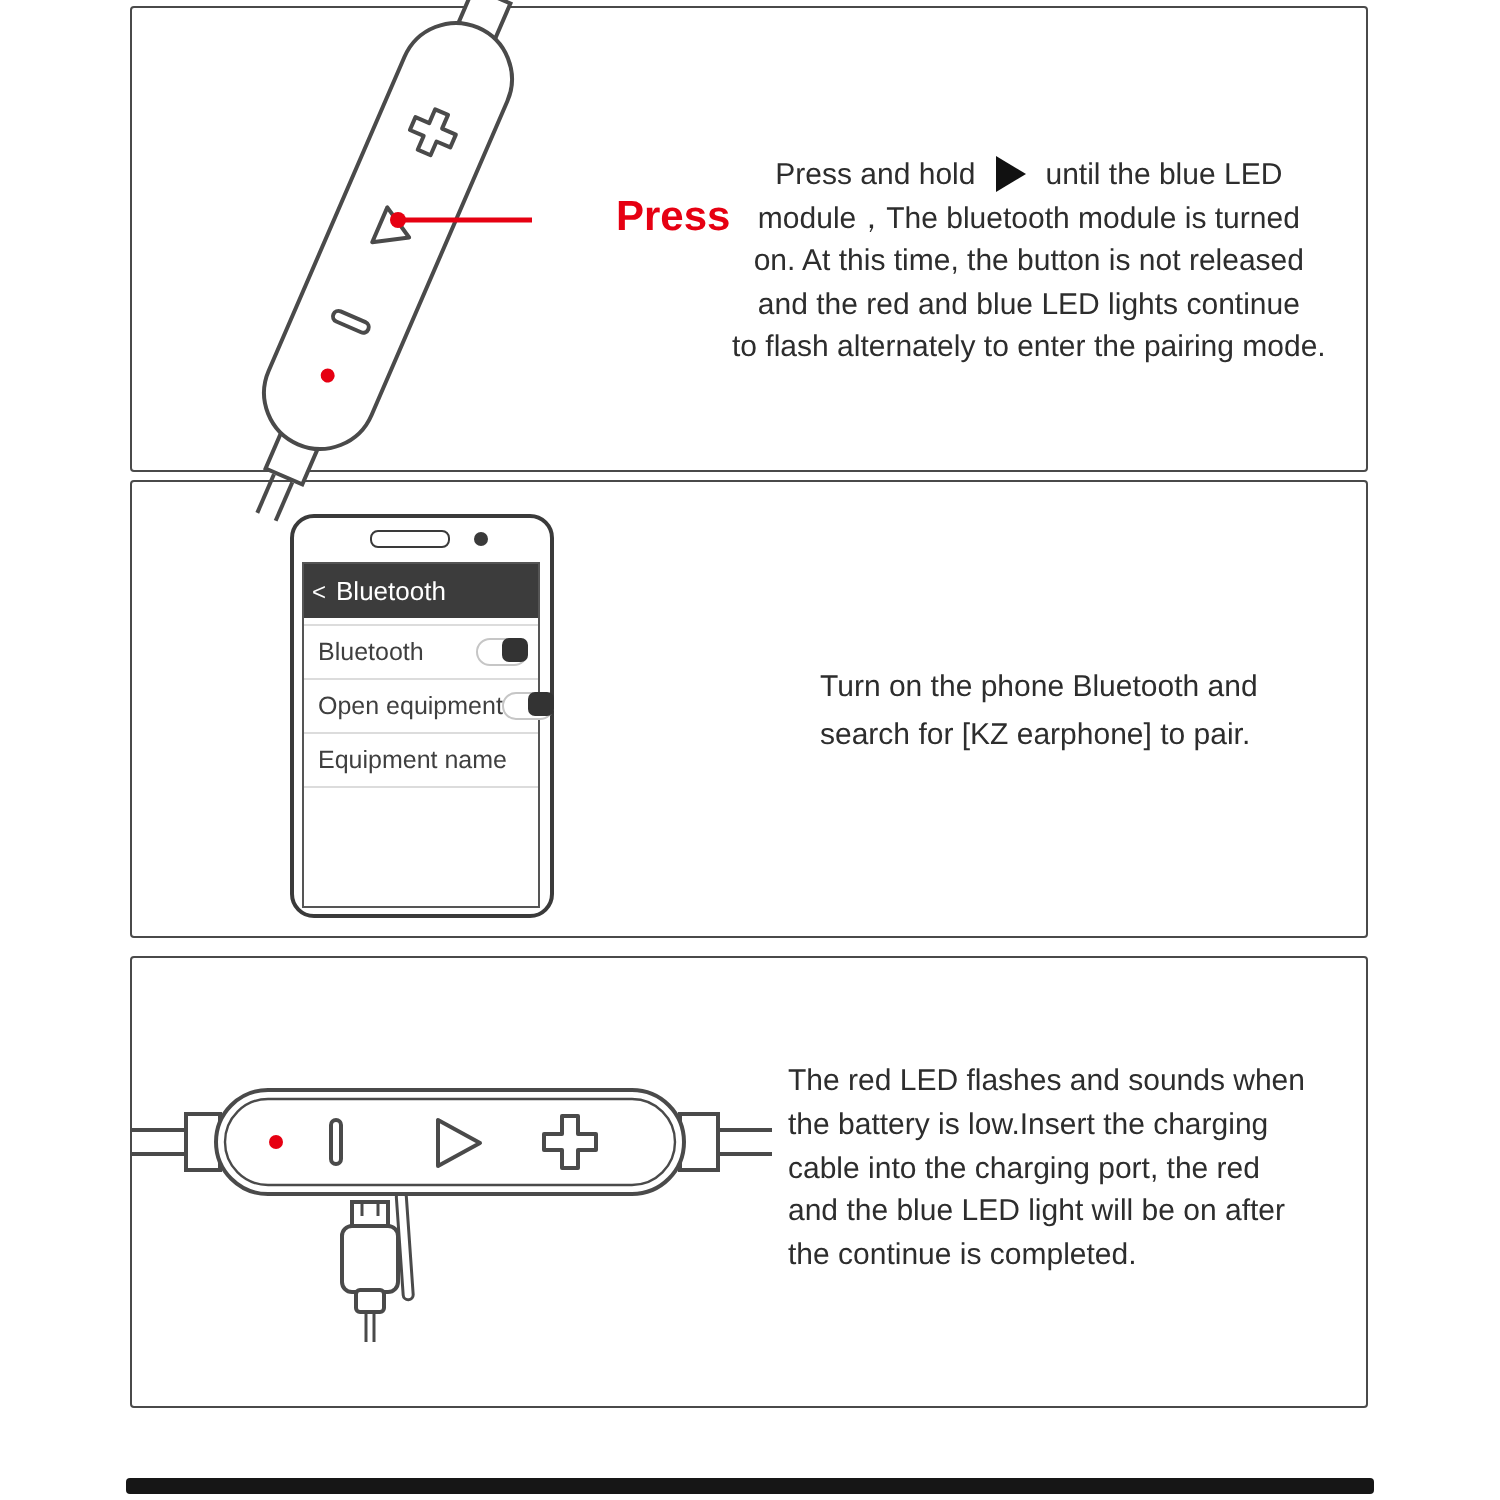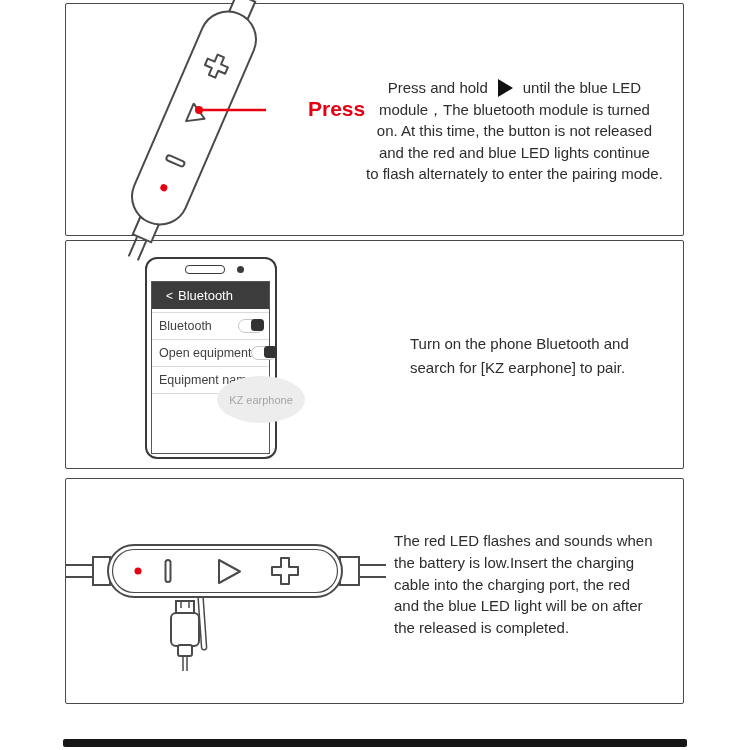--- a/index.html
+++ b/index.html
@@ -18,21 +18,21 @@
   .play-glyph{display:inline-block;width:0;height:0;border-left:15px solid #111;
               border-top:9.5px solid transparent;border-bottom:9.5px solid transparent;
               margin:0 10px;vertical-align:middle;position:relative;top:-1px;}
   #press-label{position:absolute;left:272px;top:97px;color:#e60012;font-weight:bold;font-size:21px;margin-left:36px;}
   
   #phone{position:absolute;left:145px;top:257px;width:128px;height:198px;
          border:2.5px solid #3a3a3a;border-radius:12px;background:#fff;}
   #speaker{position:absolute;left:38px;top:6px;width:38px;height:7px;border:1.5px solid #3a3a3a;border-radius:4px;}
   #camera{position:absolute;left:90px;top:7px;width:7px;height:7px;border-radius:50%;background:#3a3a3a;}
   #screen{position:absolute;left:4px;top:22px;width:117px;height:171px;border:1px solid #555;}
-  #scr-header{height:27px;background:#3c3c3c;color:#ffffff;font-size:13px;line-height:27px;padding-left:14px;}
+  #scr-header{height:27px;background:#3c3c3c;color:#ffffff;font-size:13px;line-height:27px;padding-left:4px;}
   #scr-header .chev{margin-right:5px;font-size:12px;}
   .rows{margin-top:3px;border-top:1px solid #dcdcdc;}
   .prow{height:26px;border-bottom:1px solid #dcdcdc;display:flex;align-items:center;
         font-size:12.5px;color:#3f3f3f;padding:0 5px 0 7px;}
   .prow .lbl{flex:1;white-space:nowrap;}
   .toggle{position:relative;width:24px;height:12px;border:1.5px solid #c6c6c6;border-radius:7px;background:#fff;flex:none;}
   .toggle .knob{position:absolute;right:-1px;top:-1px;width:13px;height:12px;background:#333;border-radius:3.5px;}
   #bubble{position:absolute;left:217px;top:376px;width:88px;height:47px;border-radius:50%;
           background:#ededed;display:flex;align-items:center;justify-content:center;
           font-size:11px;color:#a5a5a5;z-index:6;}
@@ -139,29 +139,28 @@
           <span class="toggle">
               <span class="knob"></span>
             </span>
         </div>
         <div class="prow">
           <span class="lbl">Equipment name</span>
         </div>
       </div>
     </div>
   </div>
-  <div id="bubble">KZ earphone</div>
 
   <div class="txt" id="p2txt">
     <div class="ln">Turn on the phone Bluetooth and</div>
     <div class="ln">search for [KZ earphone] to pair.</div>
   </div>
 
   <div class="txt" id="p3txt">
     <div class="ln">The red LED flashes and sounds when</div>
     <div class="ln">the battery is low.Insert the charging</div>
     <div class="ln">cable into the charging port, the red</div>
     <div class="ln">and the blue LED light will be on after</div>
-    <div class="ln">the released is completed.</div>
+    <div class="ln">the continue is completed.</div>
   </div>
 
   <div id="footer-bar"></div>
 </div>
 
 </body></html>

